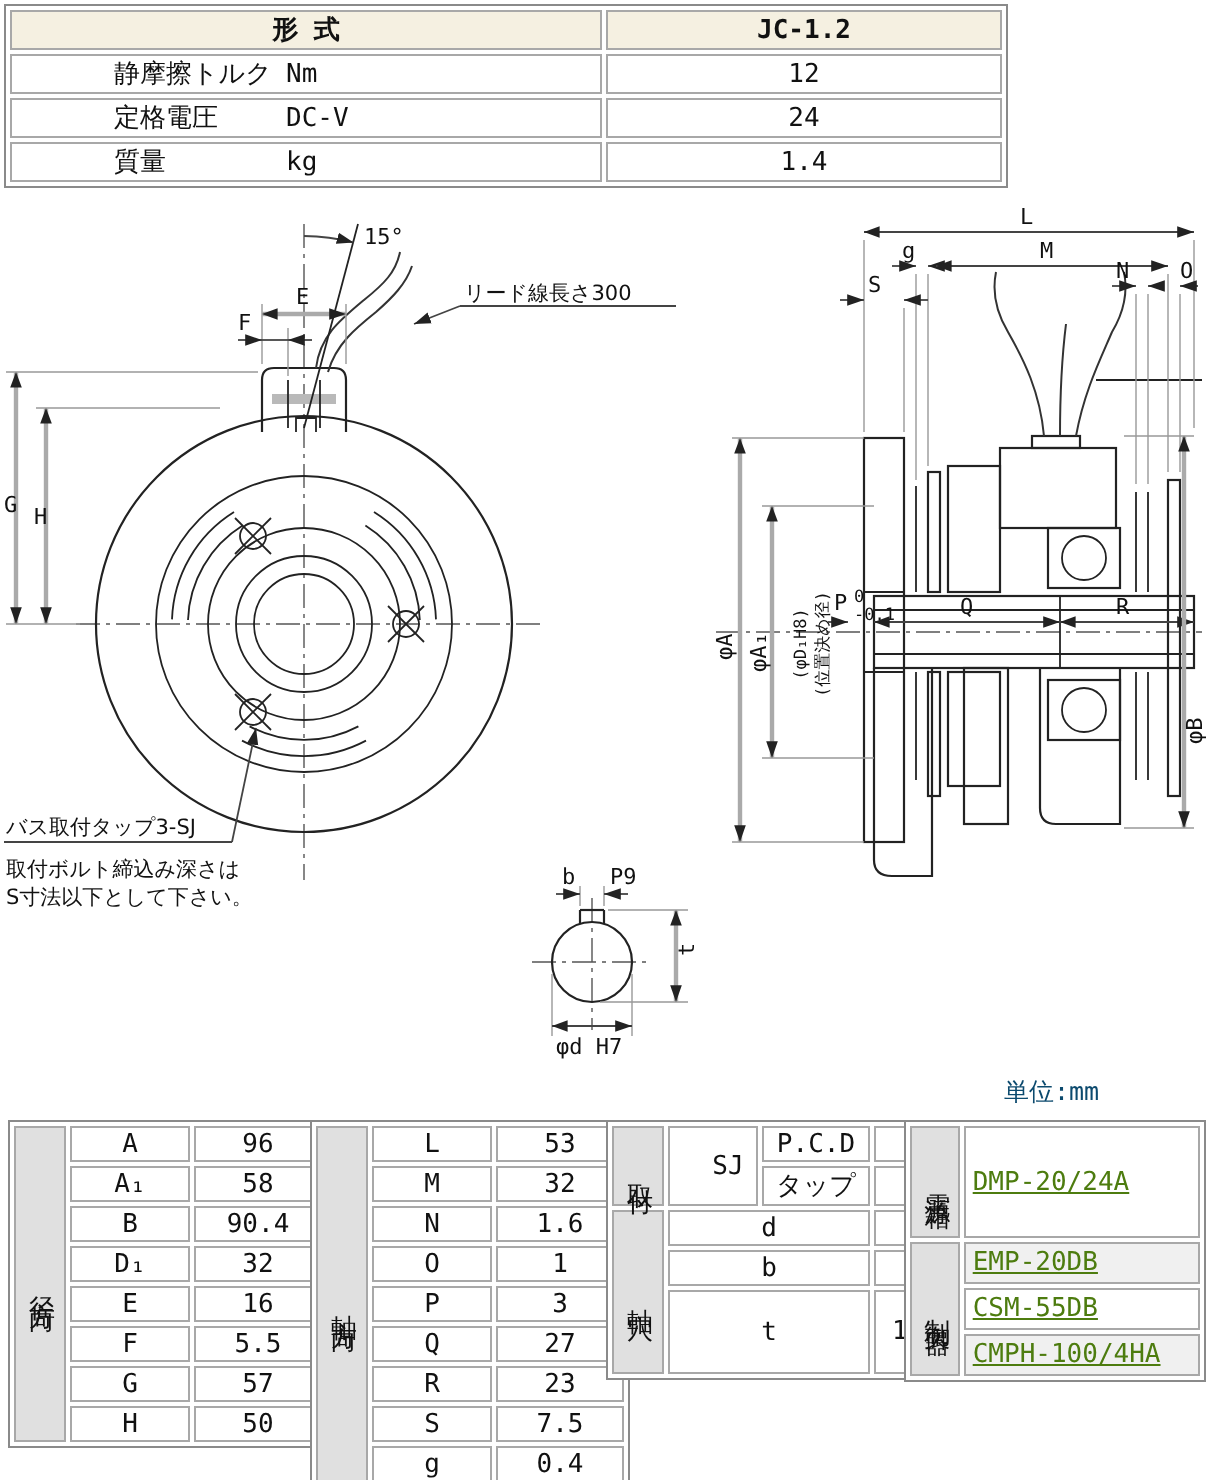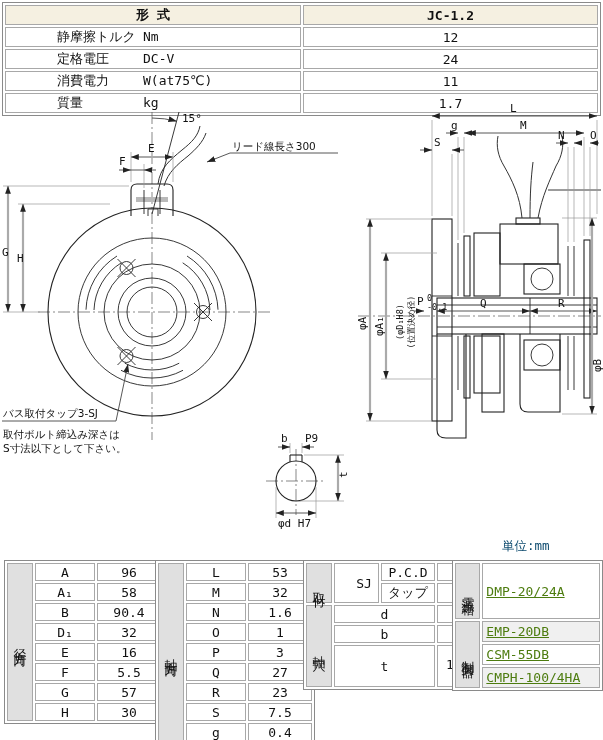--- a/index.html
+++ b/index.html
@@ -30,41 +30,37 @@
   .dimg{stroke:#aaa;stroke-width:2.2;fill:none;}
   .cl{stroke:#555;stroke-width:0.7;stroke-dasharray:12 3 2 3;fill:none;}
   .wire{stroke:#333;stroke-width:1;fill:none;}
   text.dl{font:11px "DejaVu Sans Mono",monospace;fill:#111;}
   text.dls{font:8.5px "DejaVu Sans Mono",monospace;fill:#111;}
   text.note{font:10.5px "DejaVu Sans","Liberation Sans",sans-serif;fill:#111;}
 </style>
 </head>
 <body>
 
-<table class="tbl abs" style="left:2px;top:2px;width:599px;">
+<table class="tbl abs" style="left:2px;top:2px;width:502px;">
   <tbody>
       <tr>
     <td class="hd" style="width:288px;">形 式</td>
     <td class="hd">JC-1.2</td>
   </tr>
   <tr>
     <td class="lab"><span class="nm">静摩擦トルク</span><span class="unit">Nm</span></td>
     <td class="val">12</td>
   </tr>
   <tr>
     <td class="lab"><span class="nm">定格電圧</span><span class="unit">DC-V</span></td>
     <td class="val">24</td>
   </tr>
   <tr>
-    <td class="lab"><span class="nm">消費電力</span><span class="unit">W(at75℃)</span></td>
-    <td class="val">11</td>
-  </tr>
-  <tr>
     <td class="lab"><span class="nm">質量</span><span class="unit">kg</span></td>
-    <td class="val">1.7</td>
+    <td class="val">1.4</td>
   </tr>
 </tbody>
   </table>
 
 <svg class="abs" style="left:0;top:100px;" width="603" height="460" viewBox="0 100 603 460">
   <defs>
     <marker id="ae" markerWidth="9" markerHeight="7" refX="8.4" refY="3.5" orient="auto" markerUnits="userSpaceOnUse">
       <path d="M0,0.6 L8.4,3.5 L0,6.4 Z" fill="#222"></path>
     </marker>
     <marker id="as" markerWidth="9" markerHeight="7" refX="0.6" refY="3.5" orient="auto" markerUnits="userSpaceOnUse">
@@ -297,21 +293,21 @@
   <tr>
         <td class="val">F</td>
         <td class="val">5.5</td>
       </tr>
   <tr>
         <td class="val">G</td>
         <td class="val">57</td>
       </tr>
   <tr>
         <td class="val">H</td>
-        <td class="val">30</td>
+        <td class="val">50</td>
       </tr>
 </tbody>
   </table>
 
 <table class="tbl abs" style="left:155px;top:560px;">
   <tbody>
       <tr>
     <td class="vhead" rowspan="9"><span>軸方向</span></td>
     <td class="val" style="width:52px;height:14px;">L</td>
     <td class="val" style="width:56px;">53</td>

